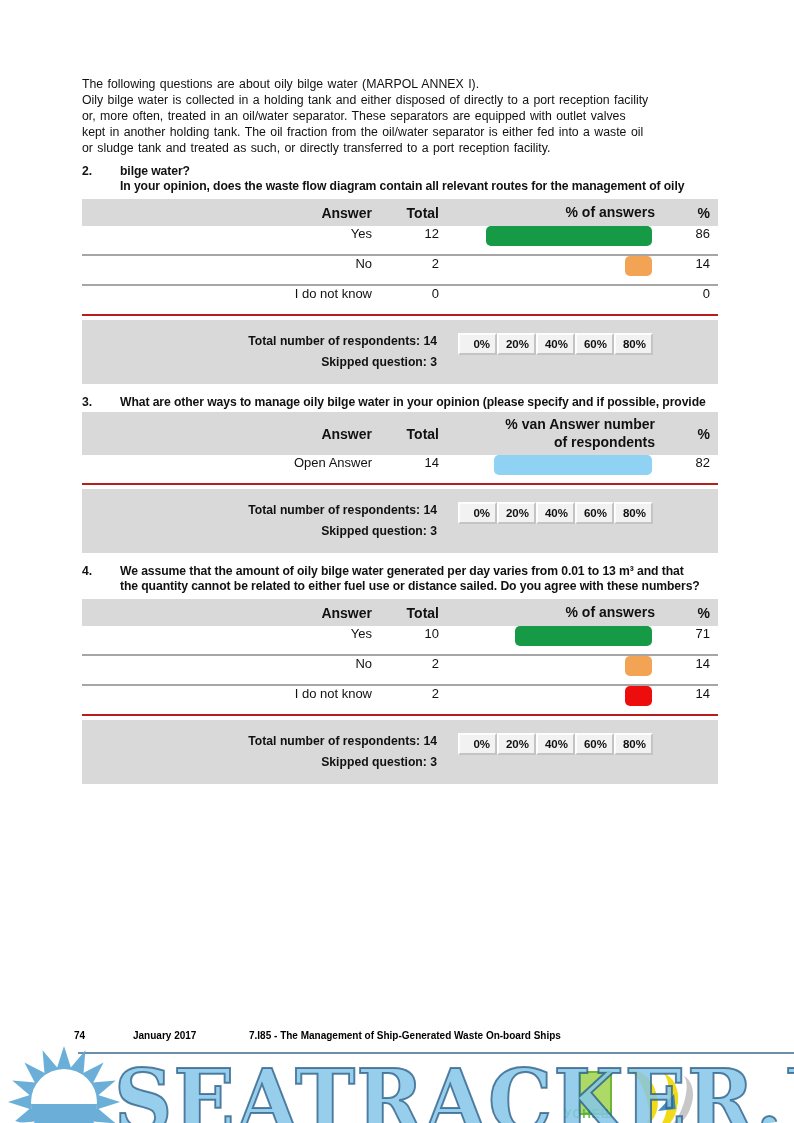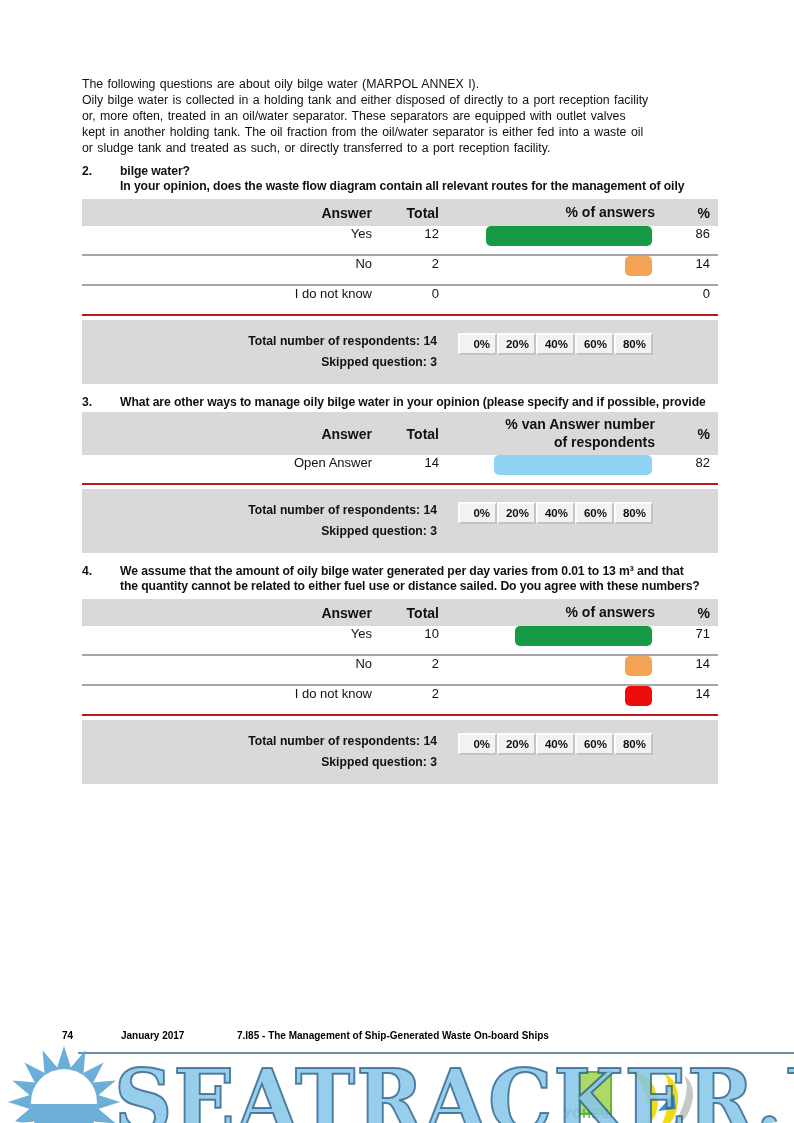--- a/index.html
+++ b/index.html
@@ -38,21 +38,21 @@
            padding-top:11px;box-sizing:border-box;}
   .sum-left{width:358px;text-align:right;font-weight:bold;font-size:12.2px;
             line-height:21px;padding-right:3px;box-sizing:border-box;}
   .scale{margin-left:18px;width:195px;display:flex;height:22px;margin-top:2px;}
   .sbox{width:39px;height:22px;box-sizing:border-box;background:#f2f2f2;
         border-top:2px solid #fdfdfd;border-left:2px solid #fdfdfd;
         border-right:2px solid #c4c4c4;border-bottom:2px solid #c4c4c4;
         font-weight:bold;font-size:11.5px;line-height:18px;text-align:right;padding-right:5px;}
 
   
-  .footer{position:absolute;left:66px;top:1030px;width:640px;height:14px;z-index:5;
+  .footer{position:absolute;left:78px;top:1030px;width:640px;height:14px;z-index:5;
           font-weight:bold;font-size:10px;color:#000;}
   .f-page{position:absolute;left:-4px;top:0;}
   .f-date{position:absolute;left:55px;top:0;}
   .f-ref{position:absolute;left:143px;top:0;padding-left:28px;}
 
   
   .wm{position:absolute;left:4px;top:0;width:794px;height:1123px;pointer-events:none;margin-top:38px;}
   .wm-line{position:absolute;left:74px;top:1014px;width:720px;height:2px;
            background:rgba(45,95,135,0.7);z-index:2;}
   .wm-sun{position:absolute;left:2px;top:1007px;z-index:2;opacity:0.92;}

